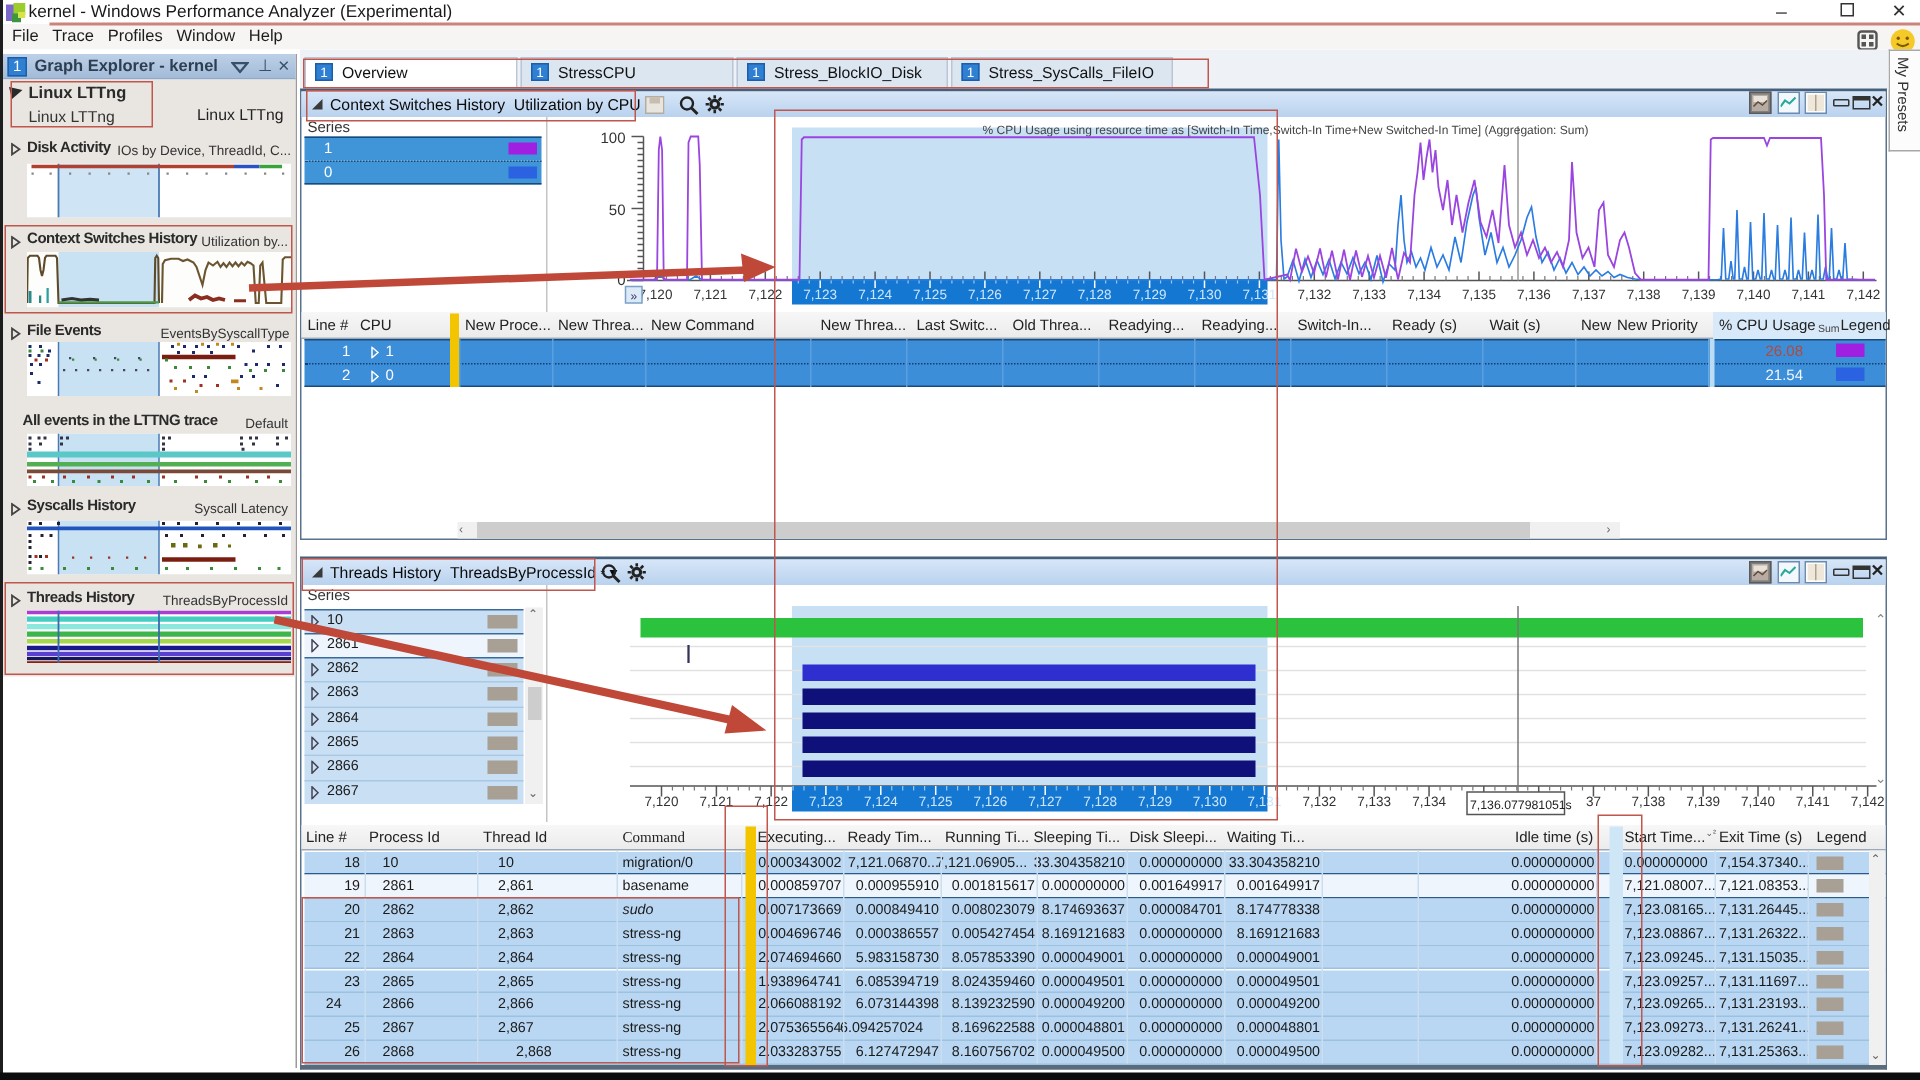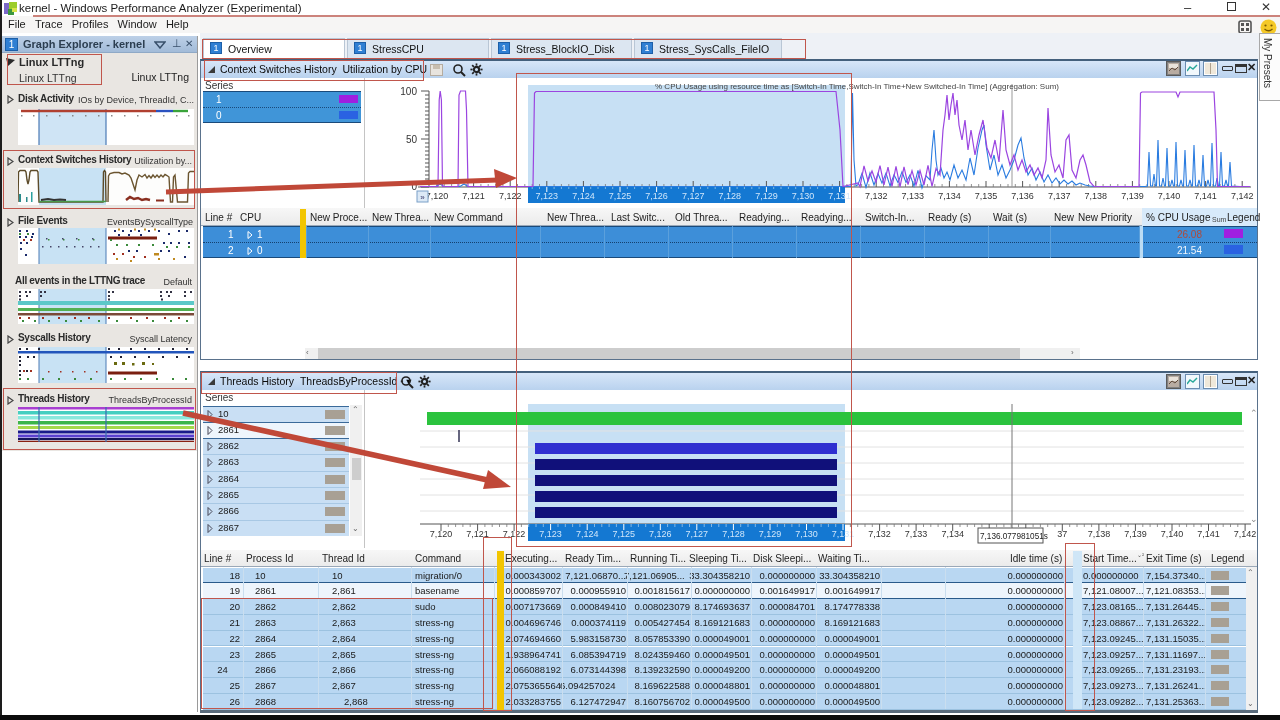--- a/index.html
+++ b/index.html
@@ -1015,21 +1015,21 @@
 <line x1="646" y1="0" x2="646" y2="132" stroke="#777" stroke-width="1"></line>
 <rect x="612" y="124" width="65" height="15" fill="#fff" stroke="#555" stroke-width="1"></rect>
 <text x="614" y="135" font-size="8.2" fill="#222">7,136.077981051s</text>
 <text x="884" y="12" font-size="9" fill="#888">⌃</text>
       <text x="884" y="118" font-size="9" fill="#888">⌄</text>
 </svg>
 <div class="abs" style="left:201px;top:550px;width:1056px;height:17px;background:linear-gradient(#f7f7f7,#ebebeb);border-bottom:1px solid #9aa8b8;"></div>
 <div class="abs" style="left:204px;top:553px;font-size:10px;color:#222;">Line #</div>
 <div class="abs" style="left:246px;top:553px;font-size:10px;color:#222;">Process Id</div>
 <div class="abs" style="left:322px;top:553px;font-size:10px;color:#222;">Thread Id</div>
-<div class="abs" style="left:415px;top:553px;font-size:10px;color:#222;">Command</div>
+<div class="abs" style="left:415px;top:553px;font-size:10px;color:#222;font-family:Liberation Serif, serif;">Command</div>
 <div class="abs" style="left:505px;top:553px;font-size:10px;color:#222;">Executing...</div>
 <div class="abs" style="left:565px;top:553px;font-size:10px;color:#222;">Ready Tim...</div>
 <div class="abs" style="left:630px;top:553px;font-size:10px;color:#222;">Running Ti...</div>
 <div class="abs" style="left:689px;top:553px;font-size:10px;color:#222;">Sleeping Ti...</div>
 <div class="abs" style="left:753px;top:553px;font-size:10px;color:#222;">Disk Sleepi...</div>
 <div class="abs" style="left:818px;top:553px;font-size:10px;color:#222;">Waiting Ti...</div>
 <div class="abs" style="left:1010px;top:553px;font-size:10px;color:#222;">Idle time (s)</div>
 <div class="abs" style="left:1083px;top:553px;font-size:10px;color:#222;">Start Time...</div>
 <div class="abs" style="left:1146px;top:553px;font-size:10px;color:#222;">Exit Time (s)</div>
 <div class="abs" style="left:1211px;top:553px;font-size:10px;color:#222;">Legend</div>
@@ -1062,38 +1062,38 @@
 <div class="abs" style="left:749px;top:585.3px;width:66px;font-size:9.5px;color:#1a1a1a;text-align:right;">0.001649917</div>
 <div class="abs" style="left:814px;top:585.3px;width:66px;font-size:9.5px;color:#1a1a1a;text-align:right;">0.001649917</div>
 <div class="abs" style="left:997px;top:585.3px;width:66px;font-size:9.5px;color:#1a1a1a;text-align:right;">0.000000000</div>
 <div class="abs" style="left:1083px;top:585.3px;font-size:9.5px;color:#1a1a1a;">7,121.08007...</div>
 <div class="abs" style="left:1146px;top:585.3px;font-size:9.5px;color:#1a1a1a;">7,121.08353...</div>
 <div class="abs" style="left:1211px;top:586.3px;width:18px;height:9px;background:#a8a094;"></div>
 <div class="abs" style="left:203px;top:599.1px;width:1054px;height:15.8px;background:#b9d7f2;border-bottom:1px solid #9cc2e0;"></div>
 <div class="abs" style="left:205px;top:601.1px;width:35px;font-size:9.5px;color:#1a1a1a;text-align:right;">20</div>
 <div class="abs" style="left:255px;top:601.1px;font-size:9.5px;color:#1a1a1a;">2862</div>
 <div class="abs" style="left:332px;top:601.1px;font-size:9.5px;color:#1a1a1a;">2,862</div>
-<div class="abs" style="left:415px;top:601.1px;font-size:9.5px;color:#1a1a1a;">sudo</div>
+<div class="abs" style="left:415px;top:601.1px;font-size:9.5px;color:#1a1a1a;font-style:italic;">sudo</div>
 <div class="abs" style="left:495px;top:601.1px;width:66px;font-size:9.5px;color:#1a1a1a;text-align:right;">0.007173669</div>
 <div class="abs" style="left:560px;top:601.1px;width:66px;font-size:9.5px;color:#1a1a1a;text-align:right;">0.000849410</div>
 <div class="abs" style="left:624px;top:601.1px;width:66px;font-size:9.5px;color:#1a1a1a;text-align:right;">0.008023079</div>
 <div class="abs" style="left:684px;top:601.1px;width:66px;font-size:9.5px;color:#1a1a1a;text-align:right;">8.174693637</div>
 <div class="abs" style="left:749px;top:601.1px;width:66px;font-size:9.5px;color:#1a1a1a;text-align:right;">0.000084701</div>
 <div class="abs" style="left:814px;top:601.1px;width:66px;font-size:9.5px;color:#1a1a1a;text-align:right;">8.174778338</div>
 <div class="abs" style="left:997px;top:601.1px;width:66px;font-size:9.5px;color:#1a1a1a;text-align:right;">0.000000000</div>
 <div class="abs" style="left:1083px;top:601.1px;font-size:9.5px;color:#1a1a1a;">7,123.08165...</div>
 <div class="abs" style="left:1146px;top:601.1px;font-size:9.5px;color:#1a1a1a;">7,131.26445...</div>
 <div class="abs" style="left:1211px;top:602.1px;width:18px;height:9px;background:#a8a094;"></div>
 <div class="abs" style="left:203px;top:614.9px;width:1054px;height:15.8px;background:#b9d7f2;border-bottom:1px solid #9cc2e0;"></div>
 <div class="abs" style="left:205px;top:616.9px;width:35px;font-size:9.5px;color:#1a1a1a;text-align:right;">21</div>
 <div class="abs" style="left:255px;top:616.9px;font-size:9.5px;color:#1a1a1a;">2863</div>
 <div class="abs" style="left:332px;top:616.9px;font-size:9.5px;color:#1a1a1a;">2,863</div>
 <div class="abs" style="left:415px;top:616.9px;font-size:9.5px;color:#1a1a1a;">stress-ng</div>
 <div class="abs" style="left:495px;top:616.9px;width:66px;font-size:9.5px;color:#1a1a1a;text-align:right;">0.004696746</div>
-<div class="abs" style="left:560px;top:616.9px;width:66px;font-size:9.5px;color:#1a1a1a;text-align:right;">0.000374119</div>
+<div class="abs" style="left:560px;top:616.9px;width:66px;font-size:9.5px;color:#1a1a1a;text-align:right;">0.000386557</div>
 <div class="abs" style="left:624px;top:616.9px;width:66px;font-size:9.5px;color:#1a1a1a;text-align:right;">0.005427454</div>
 <div class="abs" style="left:684px;top:616.9px;width:66px;font-size:9.5px;color:#1a1a1a;text-align:right;">8.169121683</div>
 <div class="abs" style="left:749px;top:616.9px;width:66px;font-size:9.5px;color:#1a1a1a;text-align:right;">0.000000000</div>
 <div class="abs" style="left:814px;top:616.9px;width:66px;font-size:9.5px;color:#1a1a1a;text-align:right;">8.169121683</div>
 <div class="abs" style="left:997px;top:616.9px;width:66px;font-size:9.5px;color:#1a1a1a;text-align:right;">0.000000000</div>
 <div class="abs" style="left:1083px;top:616.9px;font-size:9.5px;color:#1a1a1a;">7,123.08867...</div>
 <div class="abs" style="left:1146px;top:616.9px;font-size:9.5px;color:#1a1a1a;">7,131.26322...</div>
 <div class="abs" style="left:1211px;top:617.9px;width:18px;height:9px;background:#a8a094;"></div>
 <div class="abs" style="left:203px;top:630.7px;width:1054px;height:15.8px;background:#b9d7f2;border-bottom:1px solid #9cc2e0;"></div>
 <div class="abs" style="left:205px;top:632.7px;width:35px;font-size:9.5px;color:#1a1a1a;text-align:right;">22</div>

